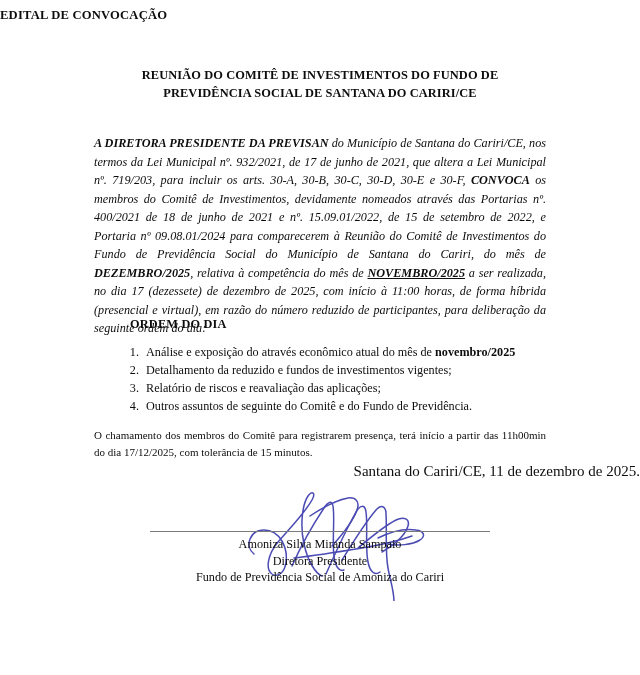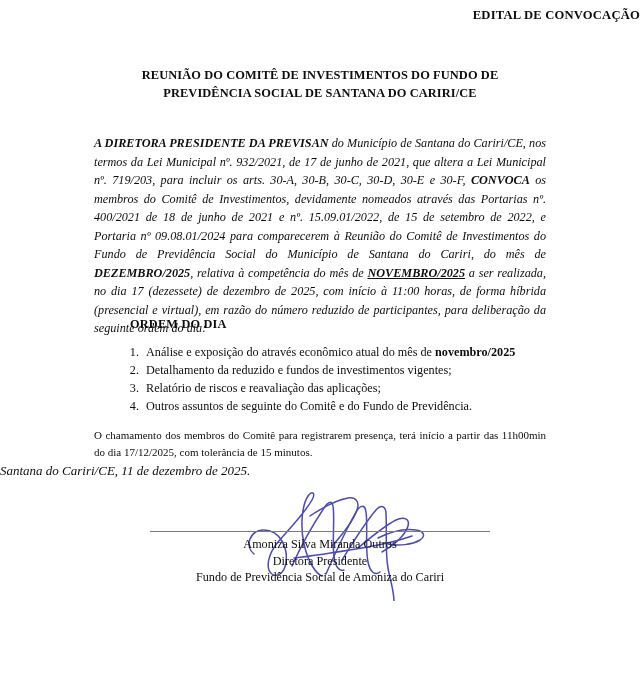--- a/index.html
+++ b/index.html
@@ -20,21 +20,21 @@
   .page {
     position: relative;
     width: 640px;
     height: 675px;
     box-sizing: border-box;
     padding: 0;
   }
 
   
   .doc-title {
-    text-align: right;
+    text-align: left;
     font-weight: bold;
     font-size: 12.6px;
     letter-spacing: 0.2px;
     margin: 8px 0 0 0;
     padding: 0;
   }
 
   .doc-heading {
     text-align: center;
     font-weight: bold;
@@ -109,23 +109,22 @@
     font-size: 11px;
     line-height: 1.52;
   }
 
   
   .date-line {
     position: absolute;
     left: 0;
     right: 0;
     top: 455px;
-    text-align: left;
-    font-size: 13px;
-    font-style: italic;
+    text-align: right;
+    font-size: 15px;
   }
 
   
   .sig-wrap {
     position: absolute;
     left: 0;
     right: 0;
     top: 478px;
     height: 110px;
   }
@@ -199,19 +198,19 @@
         <path d="M104 74 C114 58, 126 38, 138 24 C143 18, 148 20, 148 28 C149 44, 147 66, 150 82 C152 94, 156 104, 156 116"></path>
         <path d="M120 62 C132 52, 146 40, 158 34 C166 30, 172 33, 170 40 C167 50, 155 60, 144 66"></path>
         <path d="M140 52 C152 46, 166 42, 178 44 C186 45, 188 50, 182 54 C174 59, 160 60, 150 58"></path>
         <path d="M56 72 C74 70, 100 66, 124 62 C142 59, 160 55, 174 50"></path>
       </g>
     </svg>
 
     <div class="sig-rule"></div>
 
     <div class="sig-names">
-      <div>Amoniza Silva Miranda Outros</div>
+      <div>Amoniza Silva Miranda Sampaio</div>
       <div>Diretora Presidente</div>
       <div>Fundo de Previdência Social de Amoniza do Cariri</div>
     </div>
   </div>
 
 </div>
 
 </body></html>

